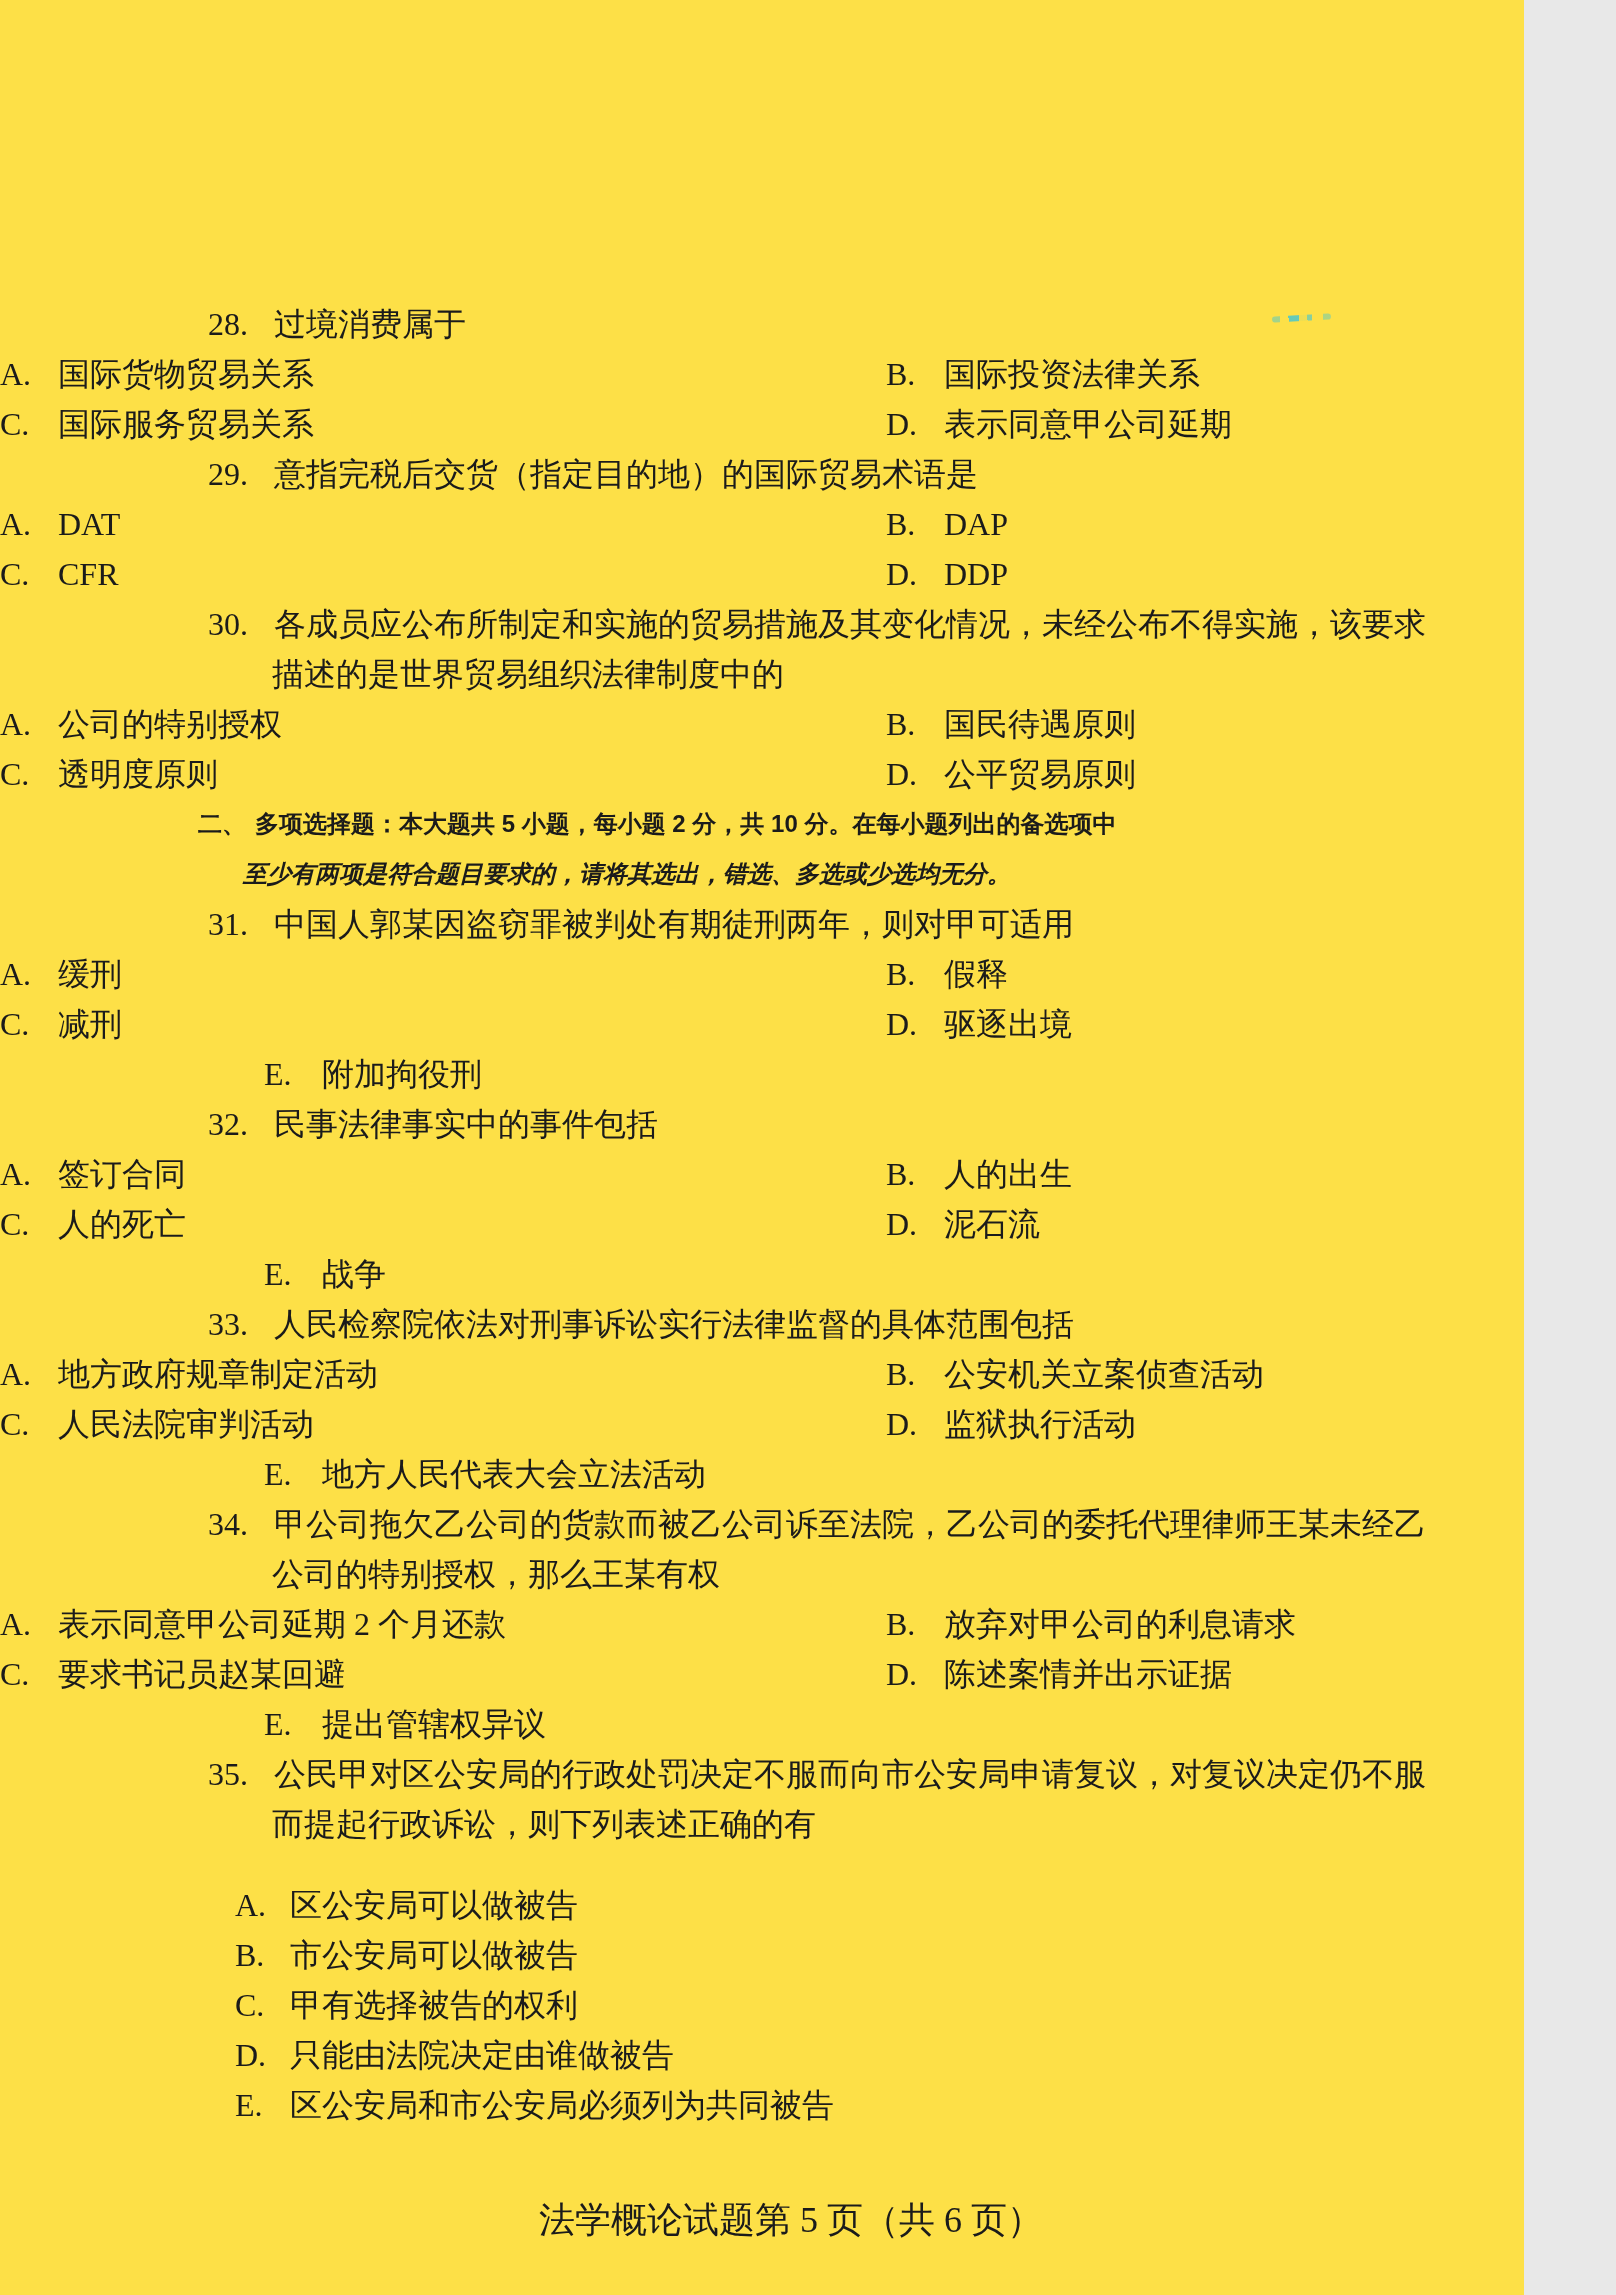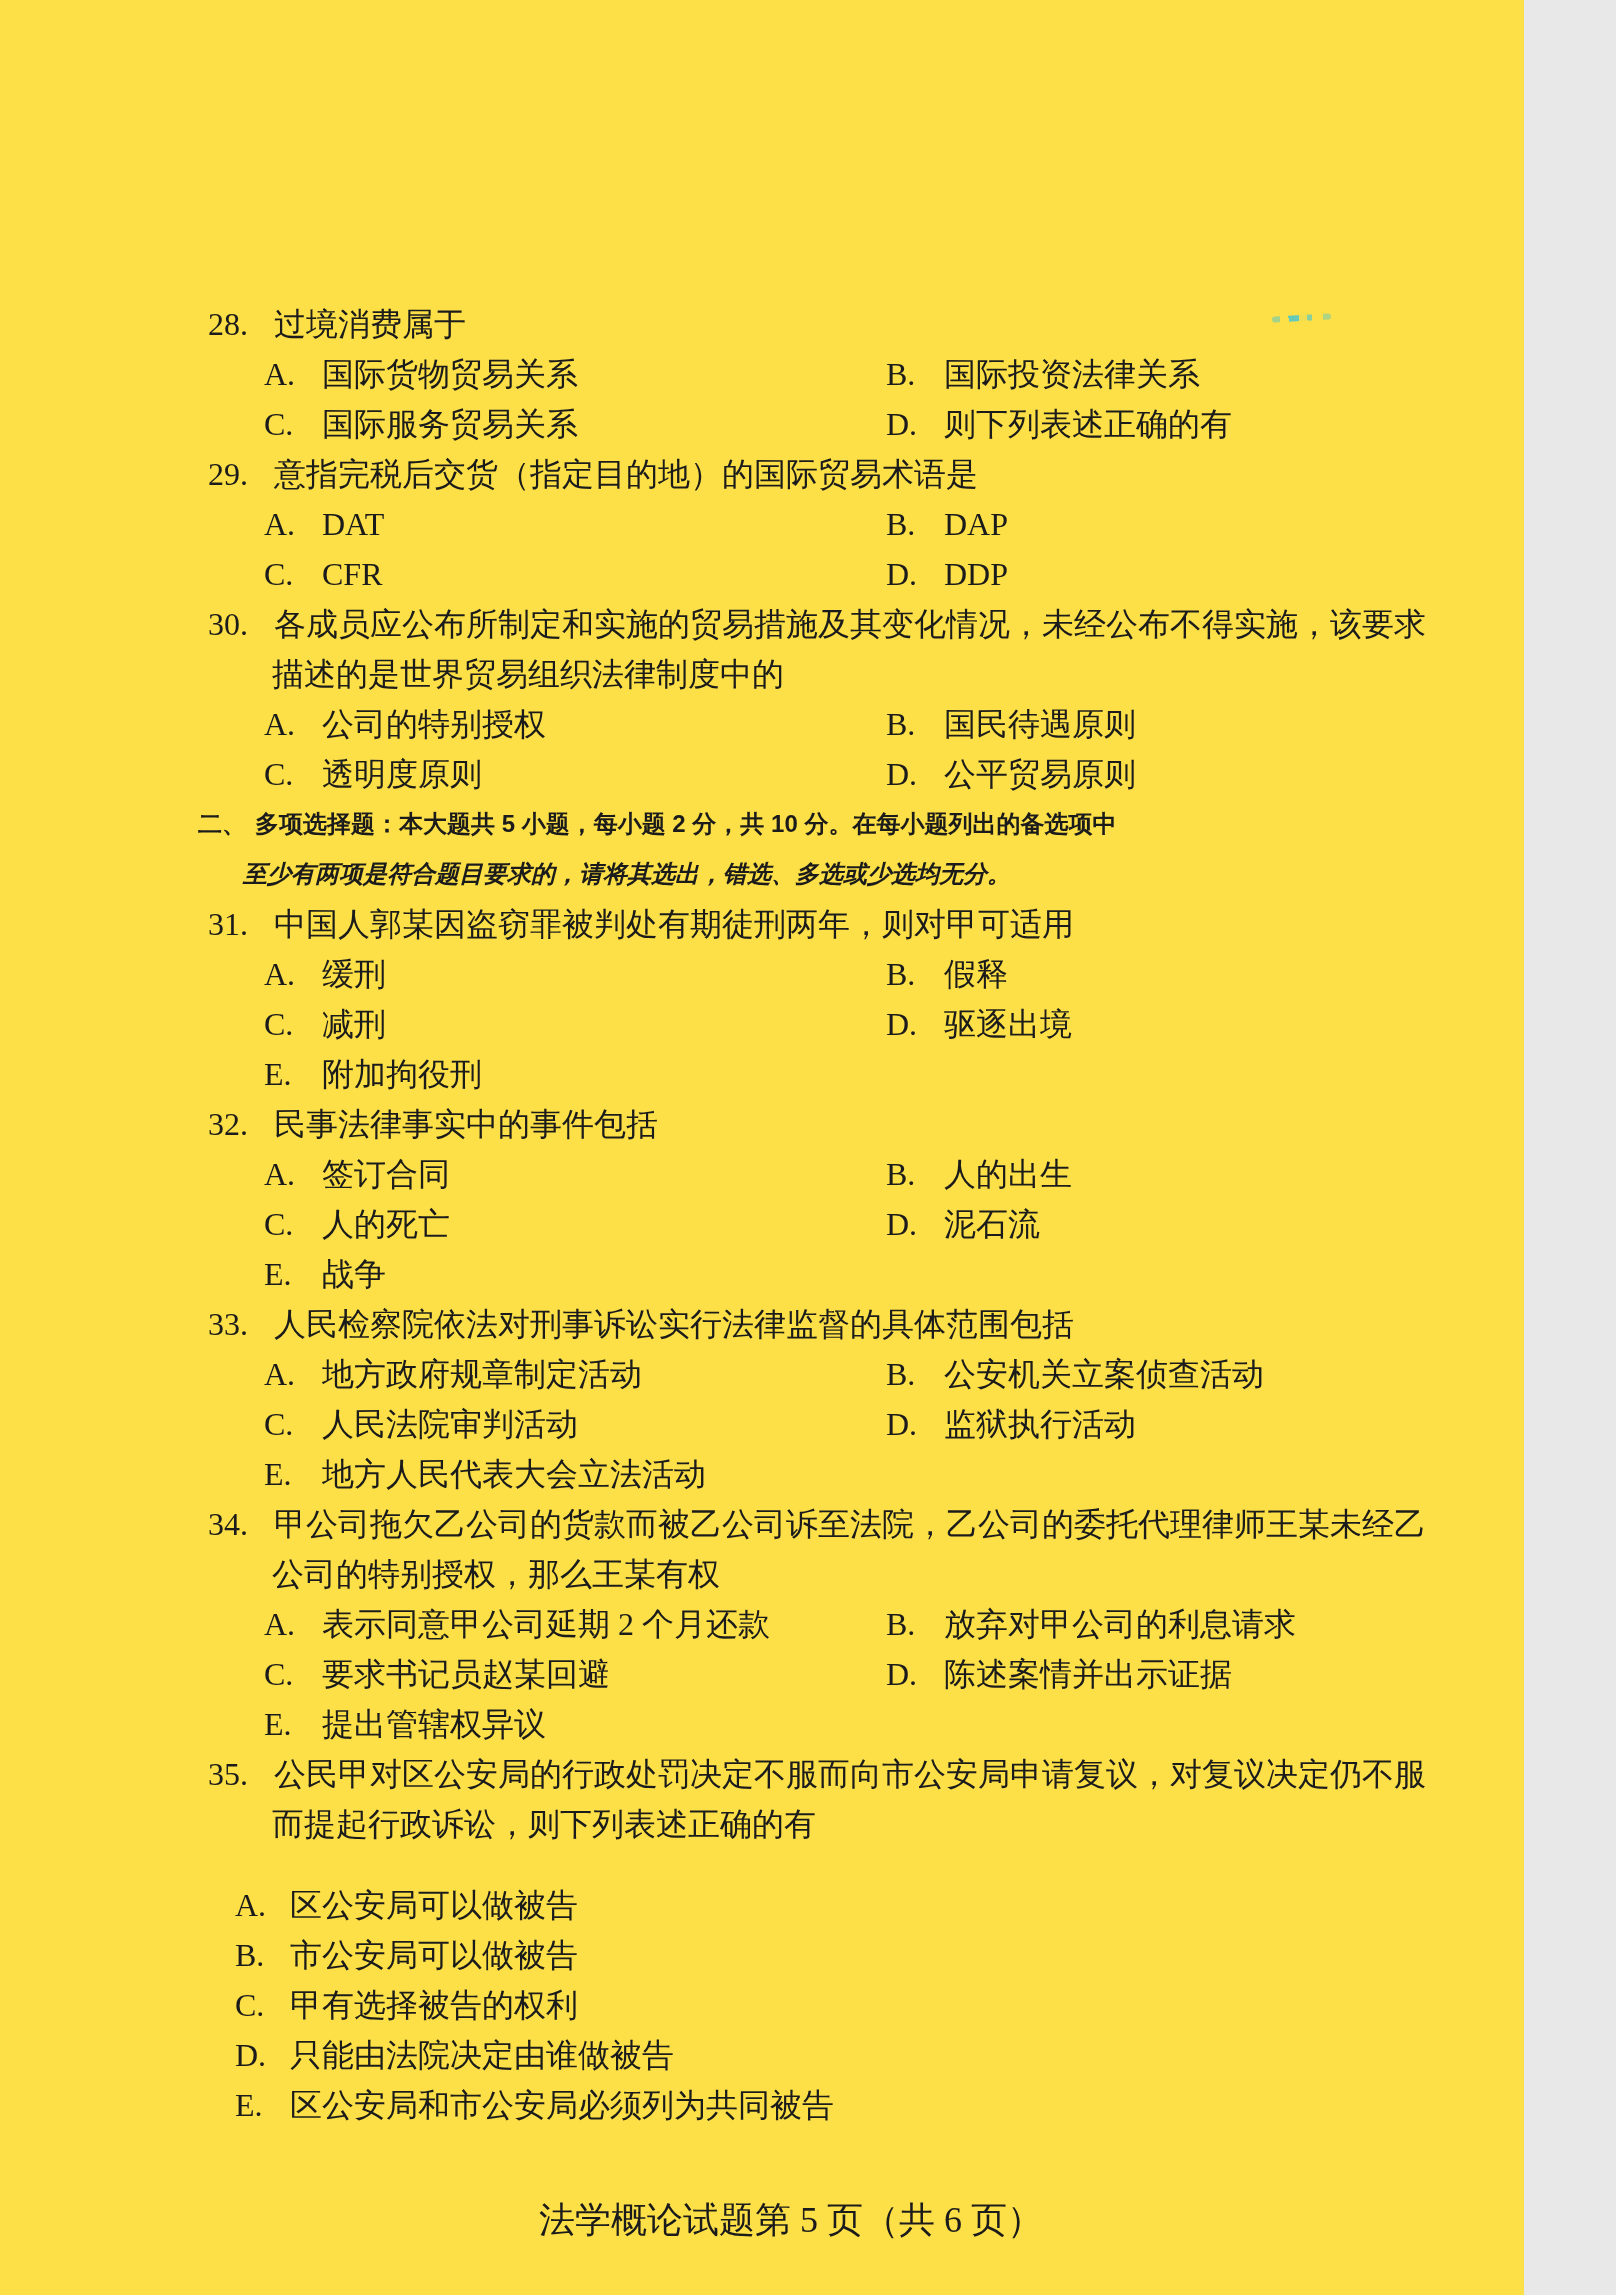--- a/index.html
+++ b/index.html
@@ -5,21 +5,21 @@
   html,body{margin:0;padding:0;background:#e8e8e8;}
   .page{
     position:relative;width:1524px;height:2295px;background:#fde047;
     font-family:"Liberation Serif","DejaVu Serif",serif;color:#1b1b1b;
     overflow:hidden;
   }
   .content{position:absolute;left:0;top:299px;width:1616px;}
   .line{position:relative;height:50px;line-height:50px;font-size:32px;white-space:nowrap;}
   .num{display:inline-block;margin-left:208px;width:66px;}
   .cont{display:inline-block;margin-left:272px;}
-  .oL{display:inline-block;margin-left:264px;}
+  .oL{display:inline-block;}
   .oR{position:absolute;left:886px;top:0;}
   .oS{display:inline-block;margin-left:264px;}
   .o35{display:inline-block;margin-left:235px;margin-top:31px;}
   .lab{display:inline-block;width:58px;}
   .o35 .lab{width:55px;}
   .sec{font-family:"Liberation Sans","DejaVu Sans",sans-serif;font-weight:700;font-size:24px;}
   .mk{display:inline-block;margin-left:198px;width:57px;}
   .sec2c{display:inline-block;margin-left:243px;font-style:italic;}
   .footer{position:absolute;left:539px;top:2202px;font-size:36px;line-height:37px;white-space:nowrap;}
   .smudge{
@@ -43,21 +43,21 @@
     <div>
       <div class="line">
         <span class="num">28.</span><span class="stem">过境消费属于</span>
       </div>
       <div class="line">
         <span class="oL"><span class="lab">A.</span><span class="txt">国际货物贸易关系</span></span>
         <span class="oR"><span class="lab">B.</span><span class="txt">国际投资法律关系</span></span>
       </div>
       <div class="line">
         <span class="oL"><span class="lab">C.</span><span class="txt">国际服务贸易关系</span></span>
-        <span class="oR"><span class="lab">D.</span><span class="txt">则下列表述正确的有</span></span>
+        <span class="oR"><span class="lab">D.</span><span class="txt">表示同意甲公司延期</span></span>
       </div>
     </div>
 
     <div>
       <div class="line">
         <span class="num">29.</span><span class="stem">意指完税后交货（指定目的地）的国际贸易术语是</span>
       </div>
       <div class="line">
         <span class="oL"><span class="lab">A.</span><span class="txt">DAT</span></span>
         <span class="oR"><span class="lab">B.</span><span class="txt">DAP</span></span>

